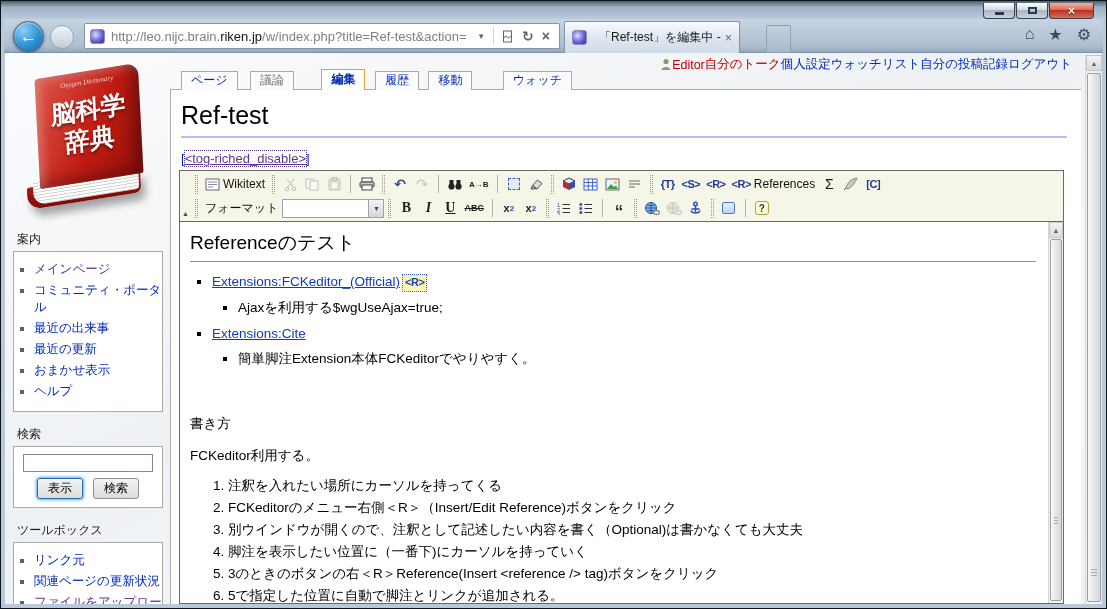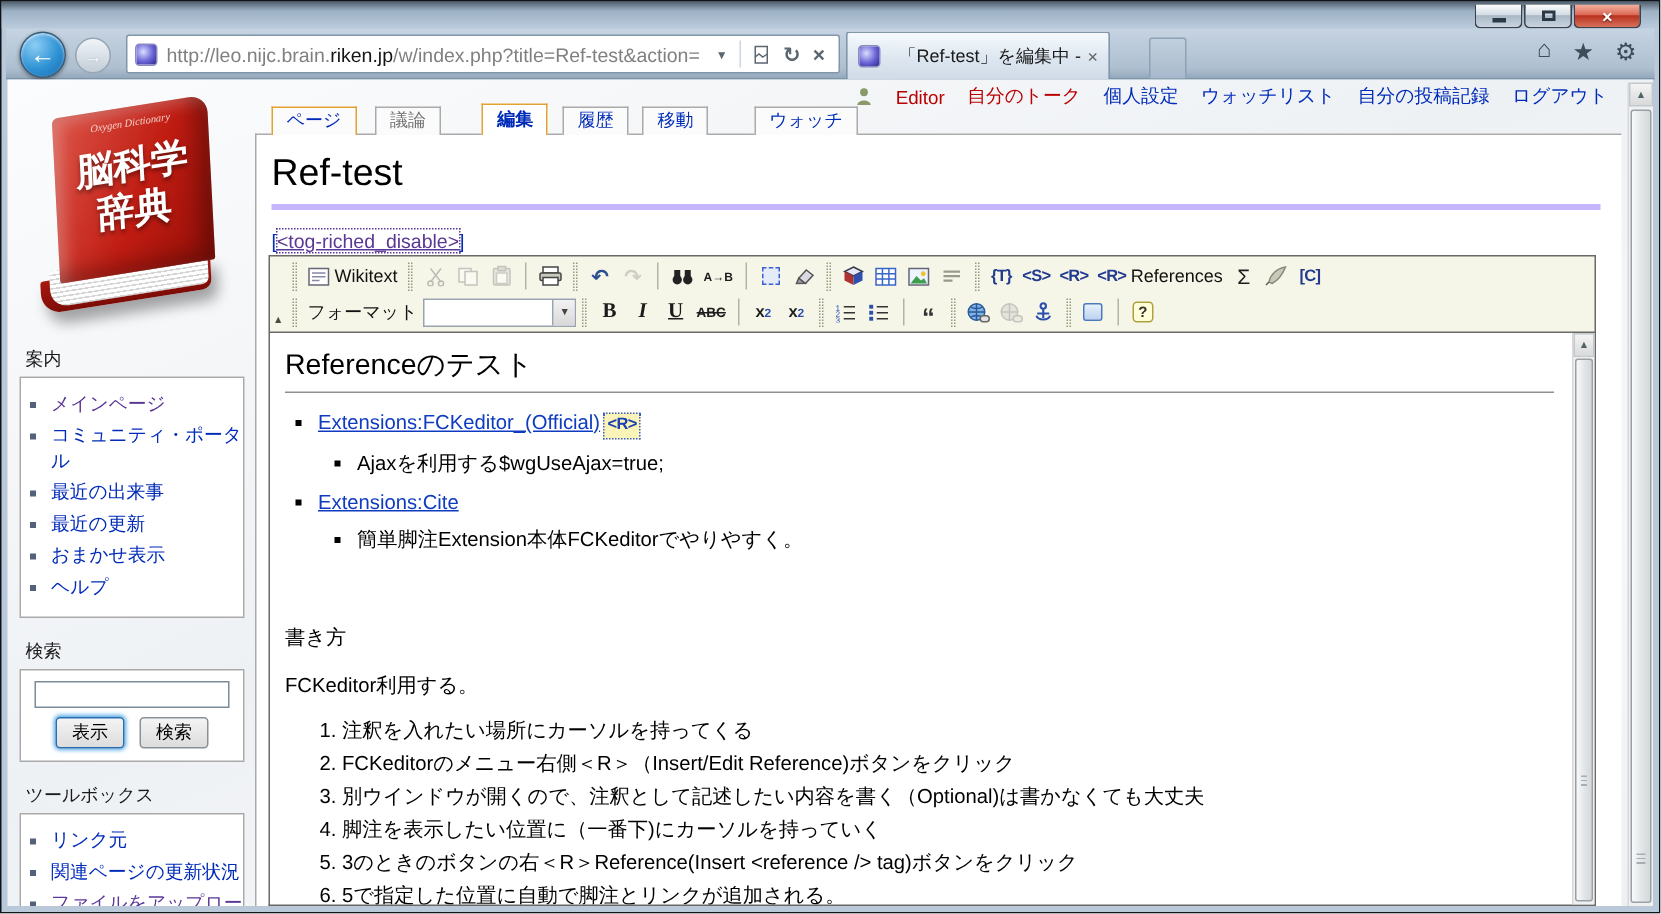--- a/index.html
+++ b/index.html
@@ -39,21 +39,21 @@
   
   .viewport{position:absolute;top:52px;left:4px;right:4px;bottom:4px;background:linear-gradient(155deg,#fbfcfd 0%,#eef1f4 45%,#f6f7f9 75%,#eef0f3 100%);overflow:hidden}
 
   
   .bscroll{position:absolute;top:2px;right:0;bottom:0;width:17px;background:#f0f0f0;border-left:1px solid #d8d8d8}
   .sbtn{height:16px;display:flex;align-items:center;justify-content:center;font-size:7px;color:#4f6368;background:linear-gradient(#f4f4f4,#dadada);border:1px solid #c2c8cc;cursor:pointer}
   .sthumb{position:absolute;left:1px;right:1px;border:1px solid #98a0a5;border-radius:2px;background:linear-gradient(to right,#f8f9fa,#e2e5e7 55%,#d3d7da);cursor:grab}
   .sgrip{position:absolute;left:3px;right:3px;height:8px;background:repeating-linear-gradient(to bottom,#a7adb2 0 1px,transparent 1px 3px)}
 
   
-  .userbar{position:absolute;top:3px;right:30px;display:flex;gap:15px;align-items:center;font-size:12.5px}
+  .userbar{position:absolute;top:3px;right:30px;display:flex;align-items:center;font-size:12.5px}
   .userbar a{text-decoration:none;cursor:pointer}
   .u-red{color:#ba0000}.u-blue{color:#002bb8}
 
   
   .sidebar{position:absolute;left:0;top:6px;width:166px}
   .logo{position:relative;width:152px;height:150px;margin:8px 0 0 8px;cursor:pointer}
   .book-back{position:absolute;left:14px;top:112px;width:114px;height:22px;background:linear-gradient(#a81810,#7c0c06);transform:rotate(-3deg) skewY(-6deg);border-radius:2px 2px 6px 14px;box-shadow:4px 8px 9px rgba(0,0,0,.35)}
   .book-pages{position:absolute;left:20px;top:106px;width:106px;height:24px;background:repeating-linear-gradient(to bottom,#fdfdfd 0 2px,#d5d5d5 2px 3px);border-radius:2px 2px 4px 12px;transform:rotate(-3deg) skewY(-6deg)}
   .book-front{position:absolute;left:24px;top:4px;width:104px;height:110px;background:linear-gradient(115deg,#dd564a,#c01c12 55%,#930f08);border-radius:4px 12px 2px 2px;transform:rotate(-3deg) skewY(-6deg);box-shadow:inset -8px -6px 14px rgba(0,0,0,.3),inset 5px 4px 9px rgba(255,255,255,.25)}
   .book-toptext{position:absolute;top:7px;width:100%;text-align:center;font-size:7px;color:#f2cfc8;font-family:"Liberation Serif","DejaVu Serif",serif;font-style:italic}
@@ -73,21 +73,21 @@
   
   .wikitabs{position:absolute;left:176px;top:16px;height:21px;z-index:3;white-space:nowrap}
   .wtab{display:inline-block;height:19px;line-height:17px;padding:0 9px;font-size:12px;background:#fbfbfb;border:1px solid #aaa;border-bottom:none;color:#002bb8;cursor:pointer;vertical-align:bottom}
   .wtab.hl{border-color:#e2a232}
   .wtab.red{color:#737373}
   .wtab.sel{background:#fff;font-weight:bold;height:21px;line-height:19px;border-color:#e2a232;border-bottom:none}
   .g8{margin-left:8px}.g23{margin-left:23px}.g5{margin-left:5px}.g26{margin-left:26px}
 
   
   .main{position:absolute;left:165px;top:36px;right:21px;bottom:0;background:#fff;border-left:1px solid #aaa;border-top:1px solid #aaa}
-  .page-title{margin:11px 14px 0 10px;font-size:25px;font-weight:normal;color:#000;border-bottom:4px solid #c4b5fd;padding-bottom:6px}
+  .page-title{margin:11px 14px 0 10px;font-size:25px;font-weight:normal;color:#000;border-bottom:2px solid #c4b5fd;padding-bottom:6px}
   .toglink{margin:13px 0 0 10px;font-size:13px;color:#002bb8}
   .toglink .inner{color:#5a3696;outline:1px dotted #5a3696;cursor:pointer;text-decoration:underline}
 
   
   .fck-wrap{position:absolute;left:8px;right:17px;top:80px;bottom:0;display:flex;flex-direction:column}
   .fck-toolbar{background:#f6f6e8;border:1px solid #696969;display:flex;padding:1px 2px 1px 0}
   .collapse-strip{width:11px;display:flex;align-items:flex-end;justify-content:center;padding-bottom:3px;color:#4a4a40;font-size:7px;cursor:pointer}
   .trows{flex:1}
   .trow{height:24px;display:flex;align-items:center}
   .tgrip{width:3px;height:19px;border-left:1px dotted #98987e;border-right:1px dotted #98987e;margin:0 4px;flex:none}

